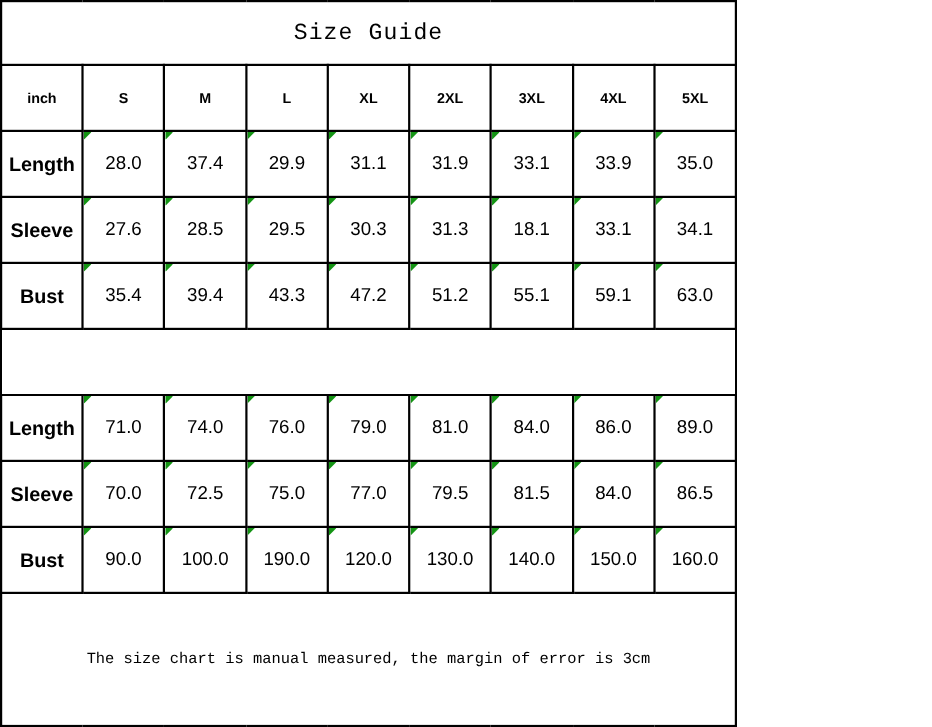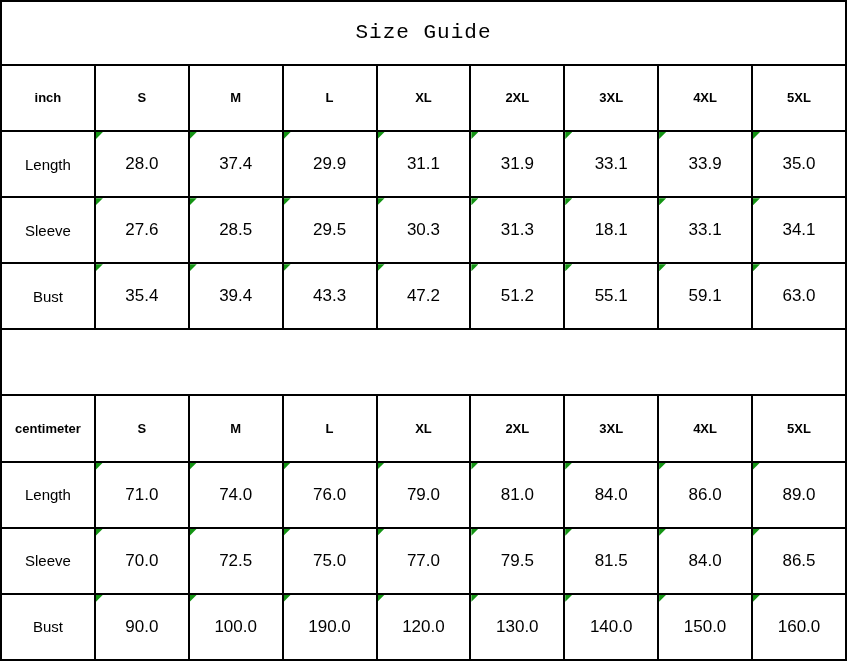--- a/index.html
+++ b/index.html
@@ -7,21 +7,21 @@
     padding: 0;
     background: #ffffff;
   }
   .sheet {
     width: 847px;
     height: 661px;
     background: #ffffff;
     box-sizing: border-box;
   }
   table.size-guide {
-    width: 847px;
+    width: 670px;
     height: 661px;
     border-collapse: collapse;
     table-layout: fixed;
     background: #ffffff;
   }
   table.size-guide th,
   table.size-guide td {
     border: 2px solid #000000;
     text-align: center;
     vertical-align: middle;
@@ -40,22 +40,22 @@
     font-weight: normal;
     letter-spacing: 1px;
   }
   .hdr {
     font-family: "Liberation Sans", "DejaVu Sans", sans-serif;
     font-size: 13px;
     font-weight: bold;
   }
   .rowlabel {
     font-family: "Liberation Sans", "DejaVu Sans", sans-serif;
-    font-size: 15px;
-    font-weight: normal;
+    font-size: 18px;
+    font-weight: bold;
     border-radius: 10px;
   }
   .val {
     font-family: "Liberation Sans", "DejaVu Sans", sans-serif;
     font-size: 17px;
     font-weight: normal;
   }
   .flag {
     position: absolute;
     top: 0;
@@ -129,31 +129,20 @@
       <td class="val"><span class="flag"></span><span>51.2</span></td>
       <td class="val"><span class="flag"></span><span>55.1</span></td>
       <td class="val"><span class="flag"></span><span>59.1</span></td>
       <td class="val"><span class="flag"></span><span>63.0</span></td>
     </tr>
 
     <tr class="r">
       <td class="gap" colspan="9"></td>
     </tr>
 
-    <tr class="r">
-      <th class="hdr">centimeter</th>
-      <th class="hdr">S</th>
-      <th class="hdr">M</th>
-      <th class="hdr">L</th>
-      <th class="hdr">XL</th>
-      <th class="hdr">2XL</th>
-      <th class="hdr">3XL</th>
-      <th class="hdr">4XL</th>
-      <th class="hdr">5XL</th>
-    </tr>
 
     <tr class="r">
       <th class="rowlabel">Length</th>
       <td class="val"><span class="flag"></span><span>71.0</span></td>
       <td class="val"><span class="flag"></span><span>74.0</span></td>
       <td class="val"><span class="flag"></span><span>76.0</span></td>
       <td class="val"><span class="flag"></span><span>79.0</span></td>
       <td class="val"><span class="flag"></span><span>81.0</span></td>
       <td class="val"><span class="flag"></span><span>84.0</span></td>
       <td class="val"><span class="flag"></span><span>86.0</span></td>
@@ -177,15 +166,18 @@
       <td class="val"><span class="flag"></span><span>90.0</span></td>
       <td class="val"><span class="flag"></span><span>100.0</span></td>
       <td class="val"><span class="flag"></span><span>190.0</span></td>
       <td class="val"><span class="flag"></span><span>120.0</span></td>
       <td class="val"><span class="flag"></span><span>130.0</span></td>
       <td class="val"><span class="flag"></span><span>140.0</span></td>
       <td class="val"><span class="flag"></span><span>150.0</span></td>
       <td class="val"><span class="flag"></span><span>160.0</span></td>
     </tr>
 
+    <tr class="r r-footer">
+      <td class="footer-cell" colspan="9">The size chart is manual measured, the margin of error is 3cm</td>
+    </tr>
   </tbody>
     </table>
 </div>
 
 </body></html>

